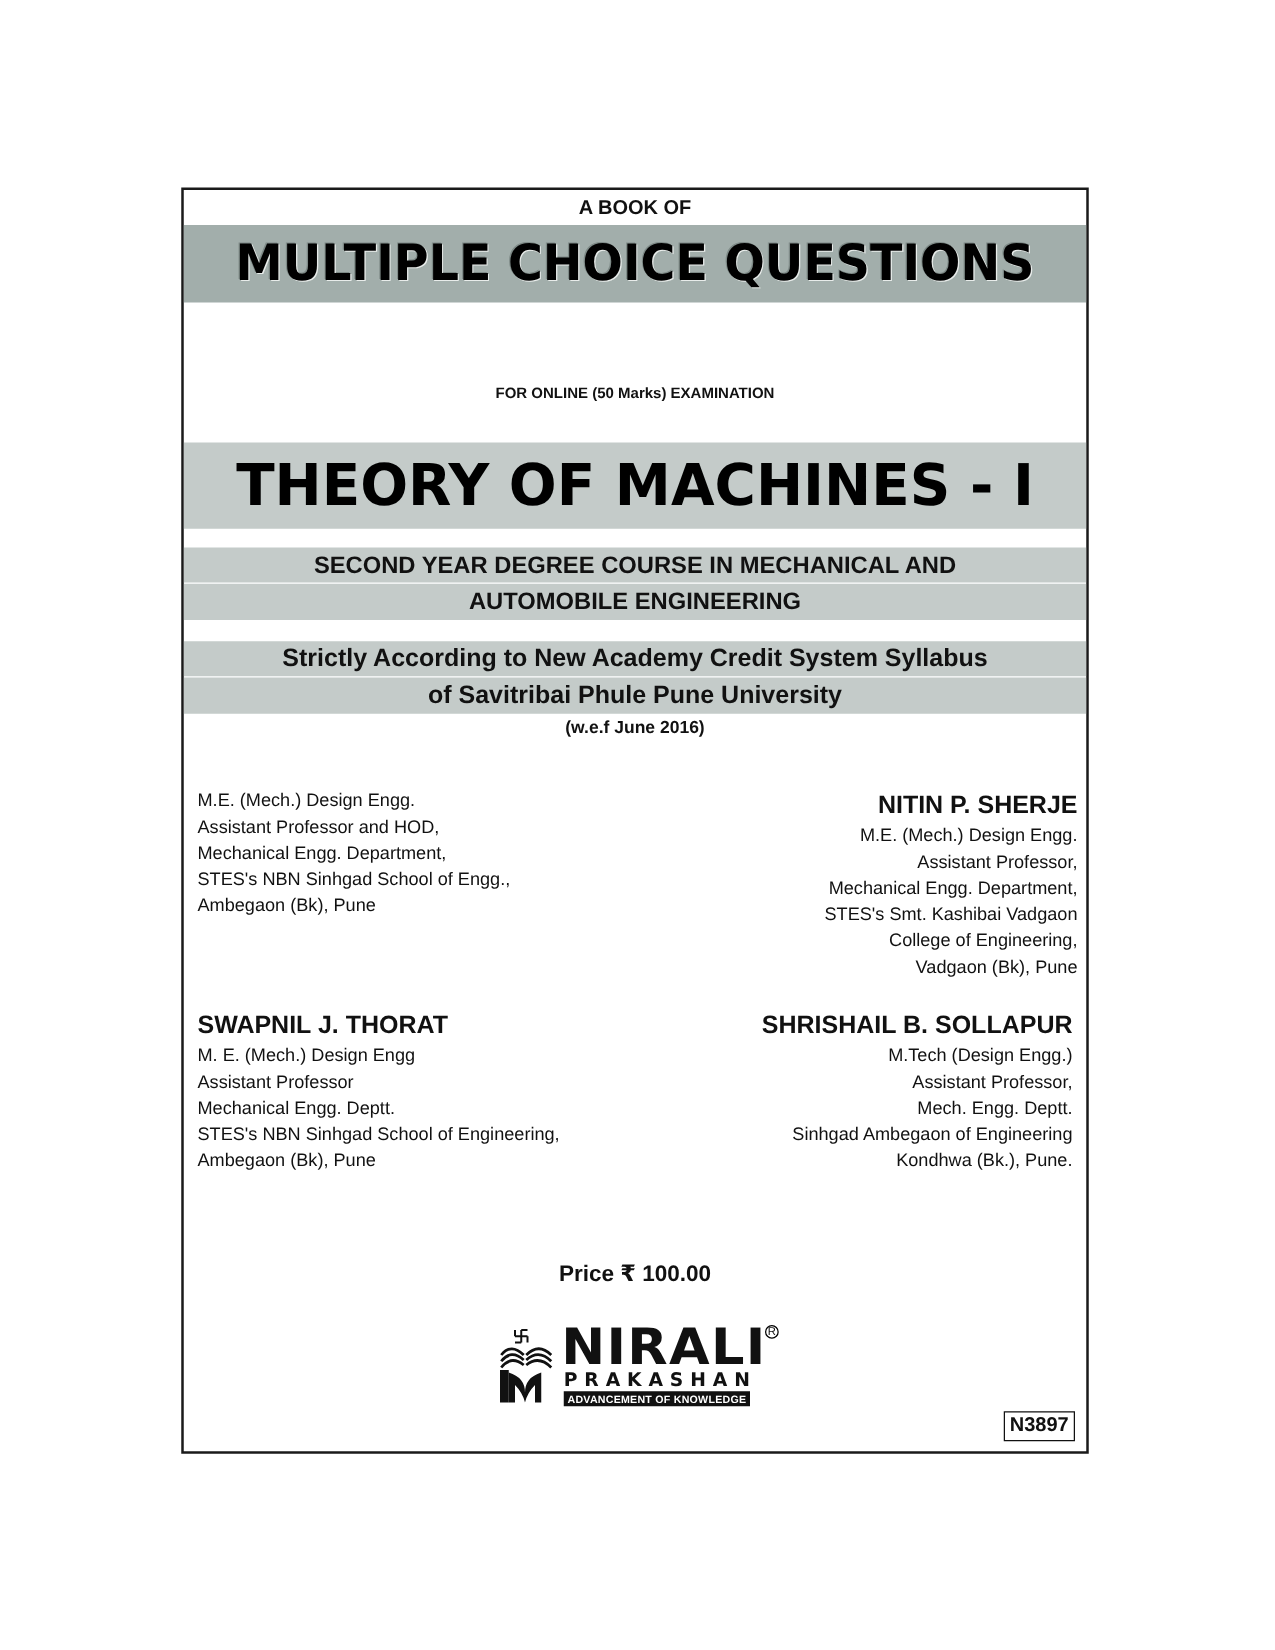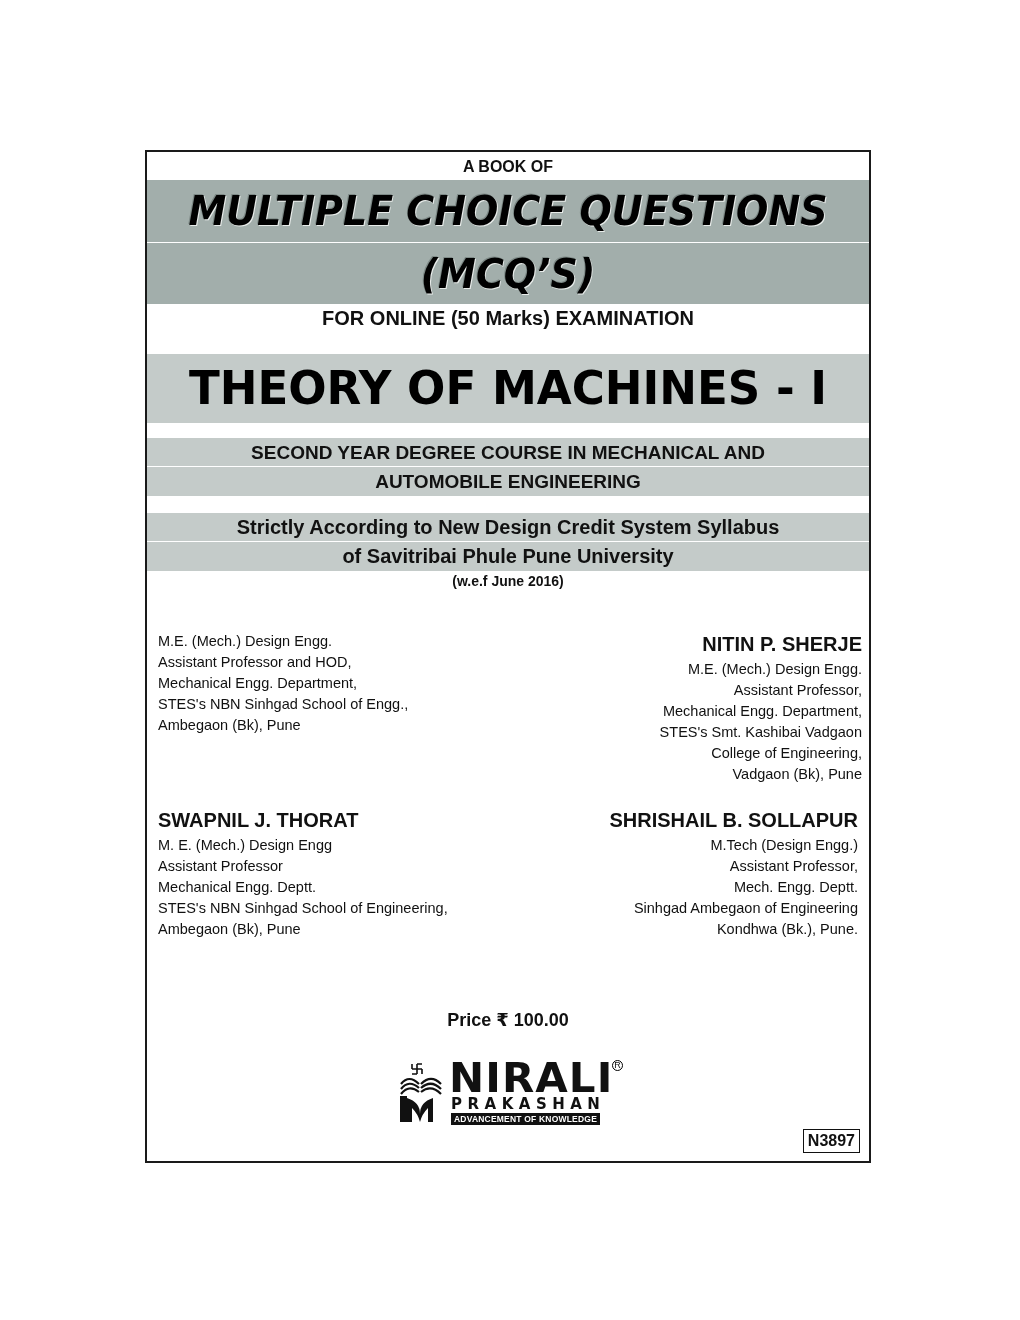--- a/index.html
+++ b/index.html
@@ -1,25 +1,25 @@
 <!DOCTYPE html>
 <html><head>
 <meta charset="utf-8">
 <style>
   html, body { margin: 0; padding: 0; background: #ffffff; }
   body { width: 1020px; height: 1320px; position: relative; font-family: "Liberation Sans", "DejaVu Sans", sans-serif; color: #111; }
   .cover { position: absolute; left: 145px; top: 150px; width: 722px; height: 1009px; border: 2px solid #1a1a1a; overflow: hidden; }
   .abs { position: absolute; left: 0; right: 0; text-align: center; }
   .book-of { top: 6px; font-size: 16px; font-weight: bold; }
-  .band-dark { background: #a2aeab; font-style: italic; }
+  .band-dark { background: #a2aeab; }
   .band-light { background: #c4cbc9; }
   .mcq-band1 { top: 28px; height: 62px; }
   .mcq-band2 { top: 91px; height: 61px; }
   .mcq-title { font-family: "DejaVu Sans", sans-serif; font-weight: bold; font-size: 40px; letter-spacing: 0px; line-height: 62px; text-shadow: 1px 1px 0 #e8ecea, -1px -1px 0 #7e8a87; color: #000; transform: scaleX(0.95); }
-  .online { top: 155px; font-size: 20px; font-weight: bold; }
+  .online { top: 155px; font-size: 12px; font-weight: bold; }
   .phase { top: 180px; font-size: 14px; font-weight: bold; }
   .tom-band { top: 202px; height: 69px; }
   .tom-title { font-family: "DejaVu Sans", sans-serif; font-weight: bold; font-size: 46px; line-height: 69px; color: #000; transform: scaleX(0.98); }
   .course-band1 { top: 286px; height: 28px; }
   .course-band2 { top: 315px; height: 29px; }
   .course { font-size: 19px; font-weight: bold; line-height: 29px; }
   .syl-band1 { top: 361px; height: 28px; }
   .syl-band2 { top: 390px; height: 29px; }
   .syl { font-size: 20px; font-weight: bold; line-height: 29px; }
   .wef { top: 421px; font-size: 14px; font-weight: bold; }
@@ -43,39 +43,36 @@
 </head>
 <body>
 
 <div class="cover">
 
   <div class="abs book-of">A BOOK OF</div>
 
   <div class="abs band-dark mcq-band1">
     <div class="mcq-title">MULTIPLE CHOICE QUESTIONS</div>
   </div>
-  <div class="abs band-dark mcq-band2">
-    <div class="mcq-title">(MCQ’S)</div>
-  </div>
 
   <div class="abs online">FOR ONLINE (50 Marks) EXAMINATION</div>
 
   <div class="abs band-light tom-band">
     <div class="tom-title">THEORY OF MACHINES - I</div>
   </div>
 
   <div class="abs band-light course-band1">
     <div class="course">SECOND YEAR DEGREE COURSE IN MECHANICAL AND</div>
   </div>
   <div class="abs band-light course-band2">
     <div class="course">AUTOMOBILE ENGINEERING</div>
   </div>
 
   <div class="abs band-light syl-band1">
-    <div class="syl">Strictly According to New Design Credit System Syllabus</div>
+    <div class="syl">Strictly According to New Academy Credit System Syllabus</div>
   </div>
   <div class="abs band-light syl-band2">
     <div class="syl">of Savitribai Phule Pune University</div>
   </div>
 
   <div class="abs wef">(w.e.f June 2016)</div>
 
   <div class="author left a1">
     <div>M.E. (Mech.) Design Engg.</div>
     <div>Assistant Professor and HOD,</div>

